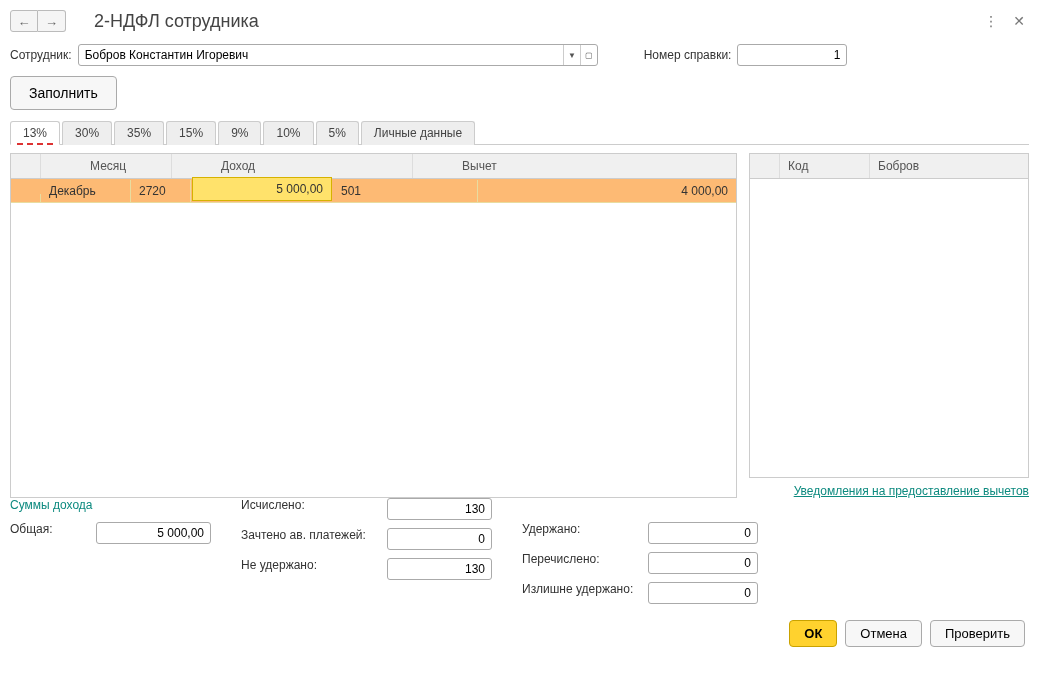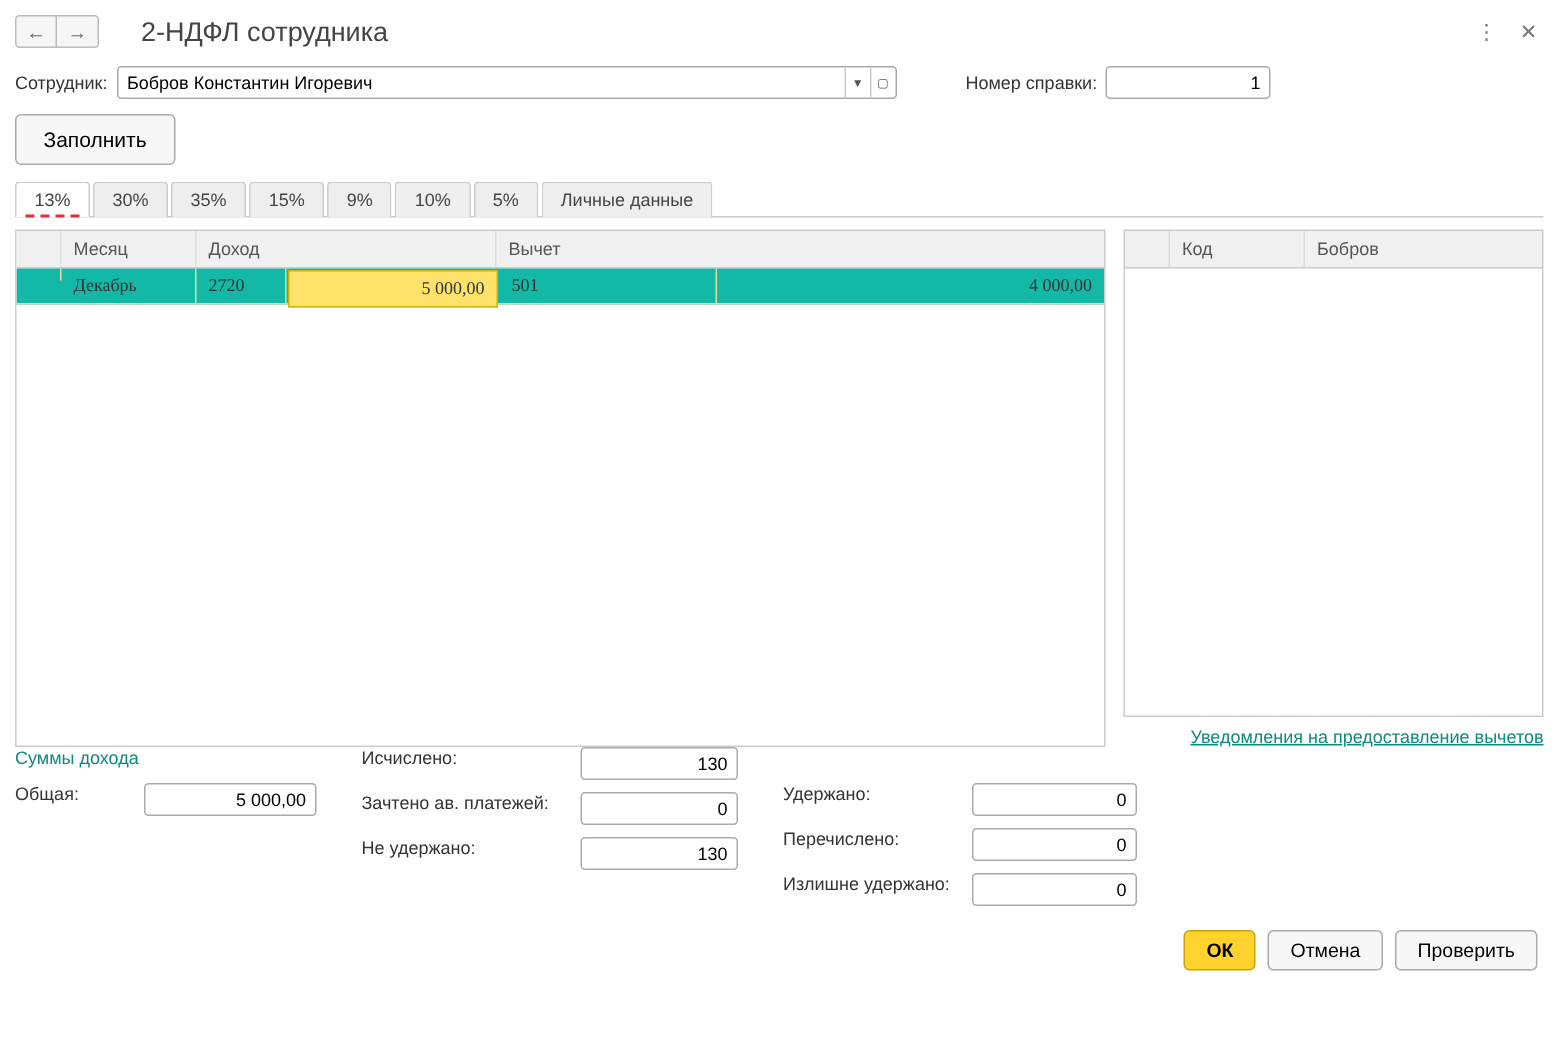--- a/index.html
+++ b/index.html
@@ -143,34 +143,34 @@
     height: 345px;
     background: #fff;
     display: flex;
     flex-direction: column;
     overflow: hidden;
   }
   .grid-head {
     display: flex;
     background: #f0f0f0;
     border-bottom: 1px solid #ccc;
+    gap: 41px;
   }
   .gh-cell {
     padding: 5px 8px;
     border-right: 1px solid #ddd;
     color: #555;
     font-size: 12px;
   }
   .grid-row {
     display: flex;
-    background: #14b8a6;
+    background: #fdba74;
     border-bottom: 1px solid #e8dca0;
     height: 24px;
-    align-items: flex-start;
-    font-family: Liberation Serif, serif;
+    align-items: flex-end;
   }
   .gd-cell {
     padding: 4px 8px;
     border-right: 1px solid #e8dca0;
     font-size: 12px;
     display: flex;
     align-items: center;
   }
   .gd-cell.num { justify-content: flex-end; }
   .gd-cell.highlight {

